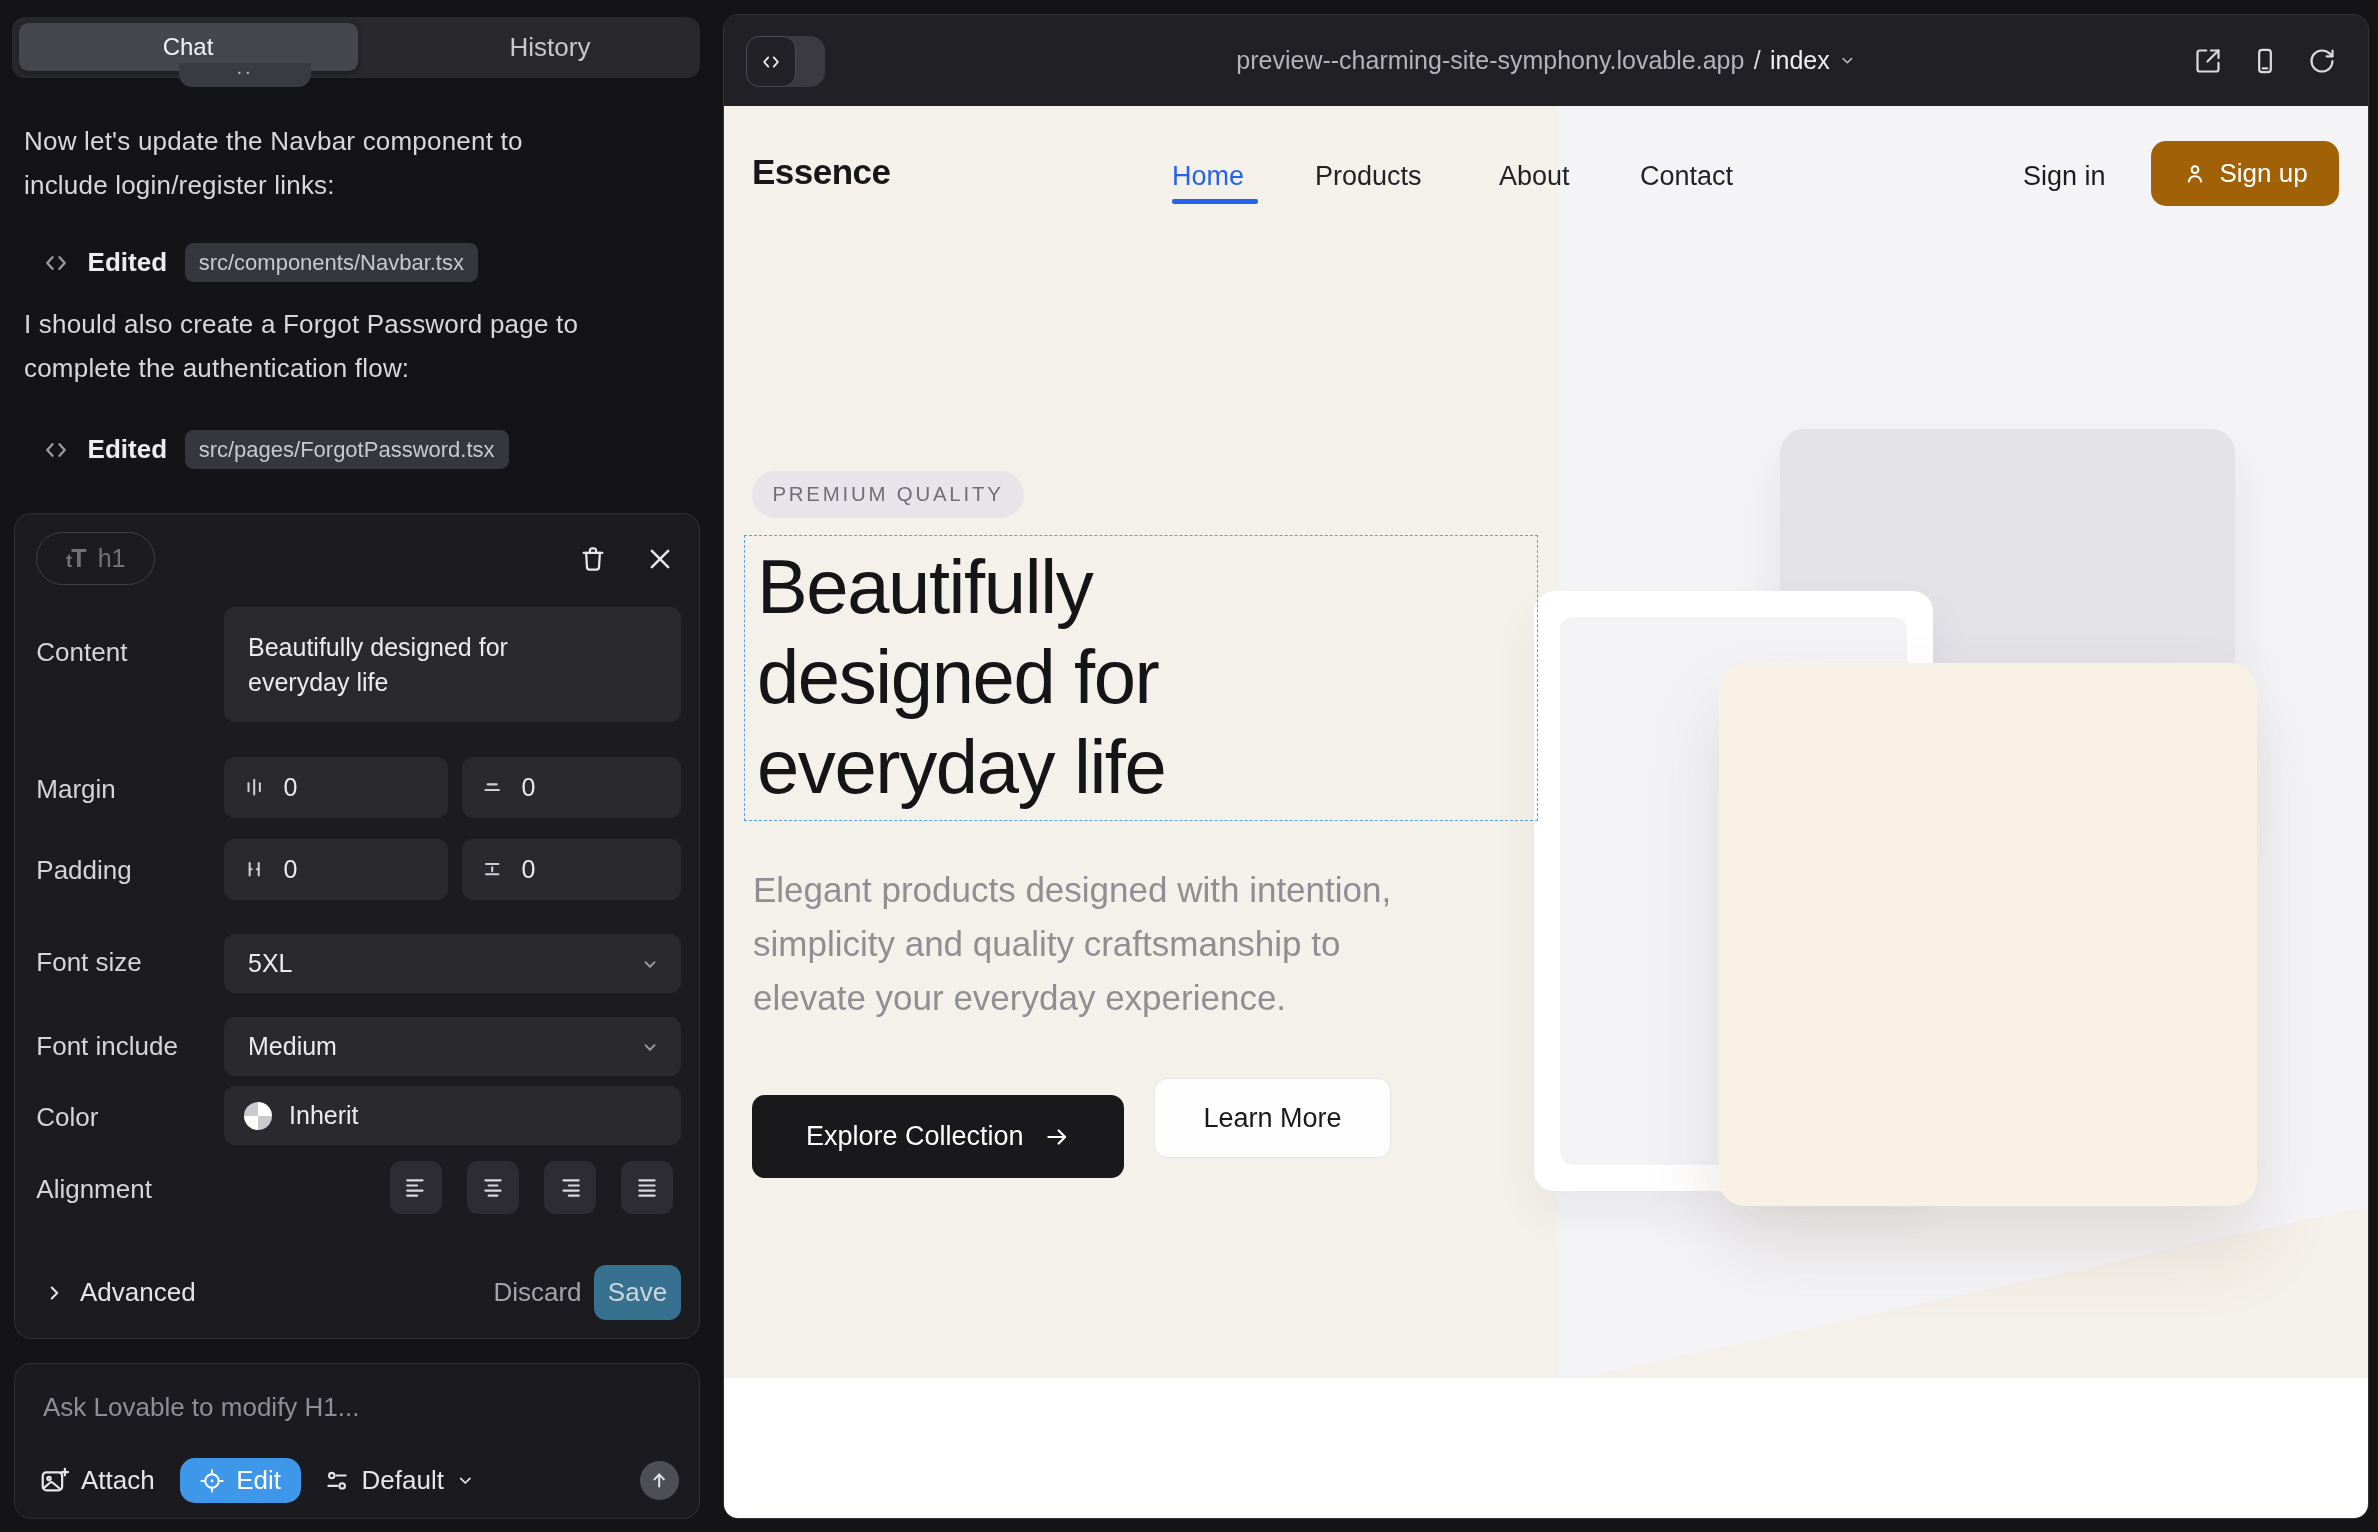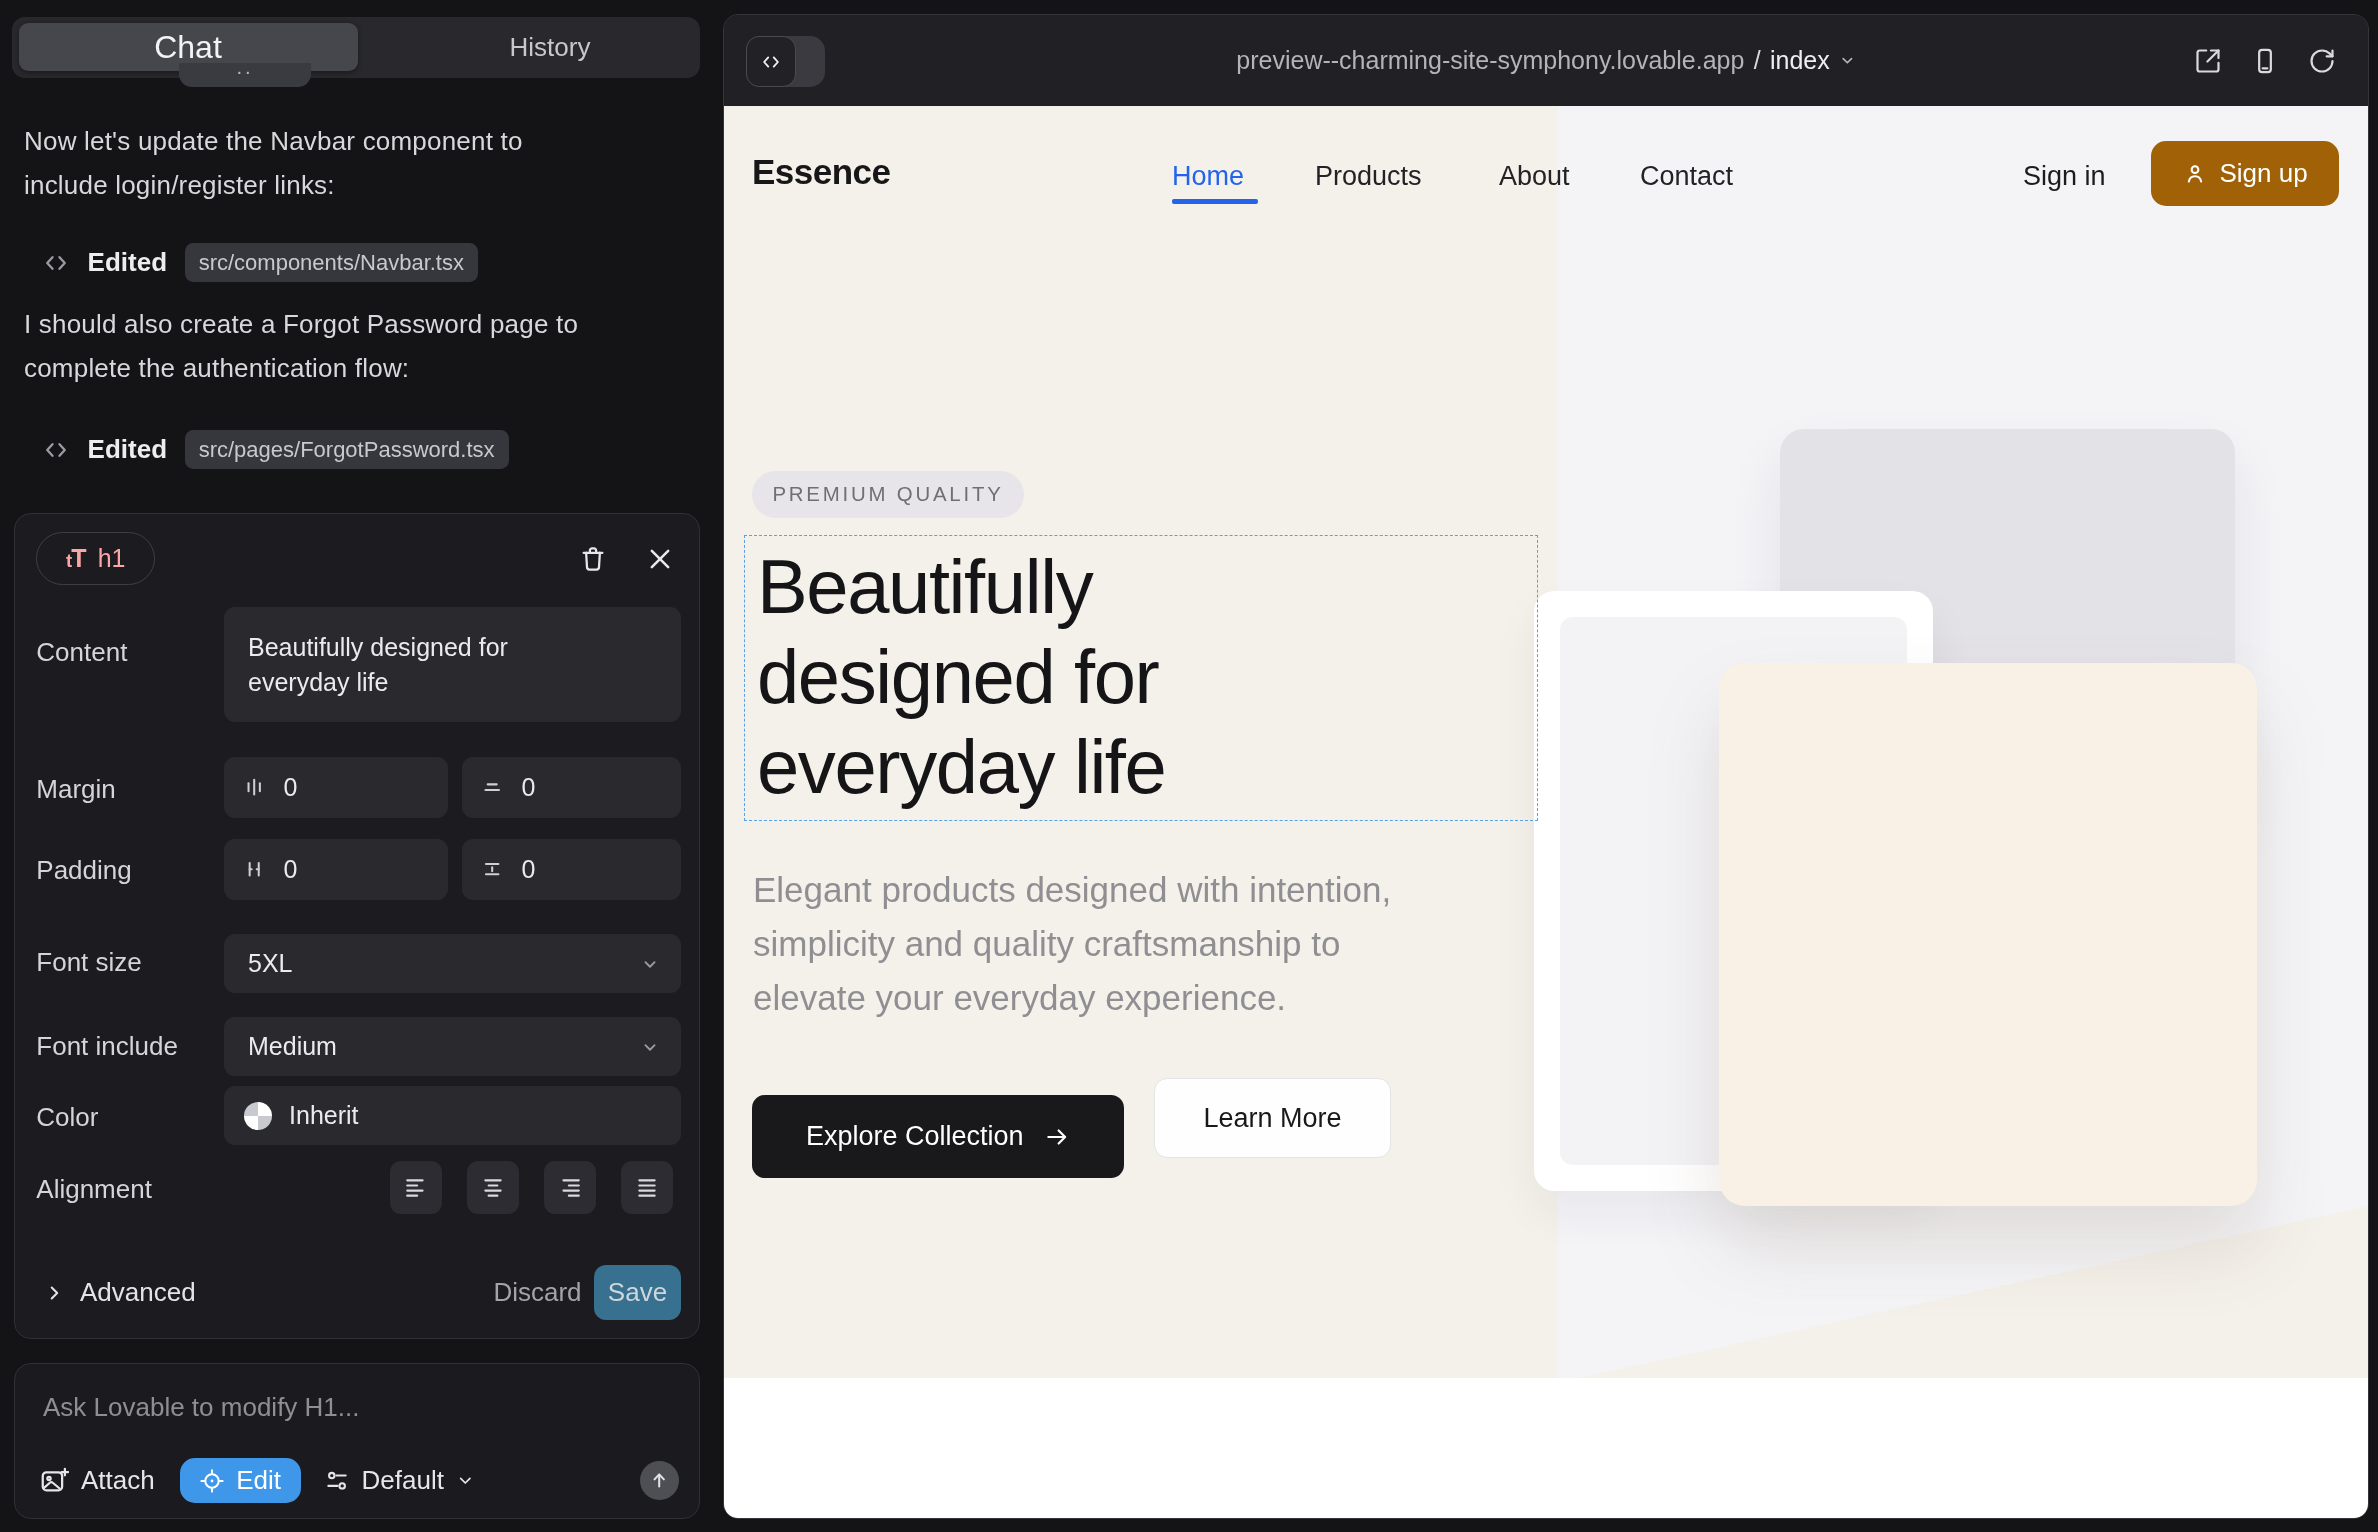--- a/index.html
+++ b/index.html
@@ -5,34 +5,34 @@
   * { margin:0; padding:0; box-sizing:border-box; }
   html,body { background:#0e0e10; }
   body { font-family:"Liberation Sans", sans-serif; }
   .app { position:relative; width:2378px; height:1532px; background:#141417; overflow:hidden; }
   .abs { position:absolute; }
   svg { display:block; }
 
   
   .tabbar { left:12px; top:16.7px; width:688px; height:61px; background:#28282d; border-radius:13px; display:flex; align-items:center; }
   .tab-active { position:absolute; left:6.5px; top:6.5px; width:339px; height:48px; background:#46464d; border-radius:9.3px;
-    display:flex; align-items:center; justify-content:center; color:#f3f3f5; font-size:32px; box-shadow:0 1.9px 5.6px rgba(0,0,0,.35); }
+    display:flex; align-items:center; justify-content:center; color:#f3f3f5; font-size:24px; box-shadow:0 1.9px 5.6px rgba(0,0,0,.35); }
   .tab-inactive { position:absolute; left:346px; top:6.5px; width:336px; height:48px; display:flex; align-items:center; justify-content:center; color:#c7c7cc; font-size:26px;padding-left:48px; }
   .chip-fragment { left:179px; top:63px; width:132px; height:24px; background:#3a3a41; border-radius:0 0 13px 13px; overflow:hidden;
     display:flex; justify-content:center; color:#b7b7bd; font-size:20.4px; line-height:9.3px; letter-spacing:2.8px; }
   .chat-msg { left:24px; color:#d8d8dc; font-size:26px; line-height:44px; letter-spacing:0.2px; }
   .edited-row { left:42px; height:39px; display:flex; align-items:center; gap:17.6px; }
   .edited-label { color:#ededf0; font-size:26px; font-weight:700; }
   .file-chip { background:#36363d; border-radius:8.3px; padding:5.6px 14px; color:#c8c8ce; font-size:22px; line-height:28px; }
   .code-sm { color:#9a9aa1; }
 
   
   .panel { left:14px; top:513px; width:686px; height:826px; background:#1c1c20; border:0.9px solid #303036; border-radius:16.7px; }
   .tag-badge { left:21.3px; top:17.6px; width:119px; height:53px; border:0.9px solid #3e3e45; border-radius:27px;
-    display:flex; align-items:center; justify-content:center; gap:12px; color:#fca5a5;text-align:right; }
+    display:flex; align-items:center; justify-content:center; gap:12px; color:#737373;text-align:right; }
   .tagtt { font-size:25px; font-weight:600; letter-spacing:-0.9px; }
   .tagtt small { font-size:18.6px; font-weight:600; }
   .tagname { font-size:25px; }
   .iconbtn { width:37px; height:37px; display:flex; align-items:center; justify-content:center; color:#e8e8ec; }
   .flabel { left:21.3px; color:#d4d4d9; font-size:26px; }
   .field { background:#29292e; border-radius:11px; color:#ebebee; font-size:25px; display:flex; align-items:center; }
   .field .ficon { color:#cfcfd5; margin:0 18.6px 0 20.4px; }
   .selchev { position:absolute; right:20.4px; color:#9b9ba2; }
   .swatch { width:28px; height:28px; border-radius:50%; margin:0 16.7px 0 20.4px;
     background:conic-gradient(#ffffff 0 25%, #c9c9d0 25% 50%, #ffffff 50% 75%, #c9c9d0 75%); }

